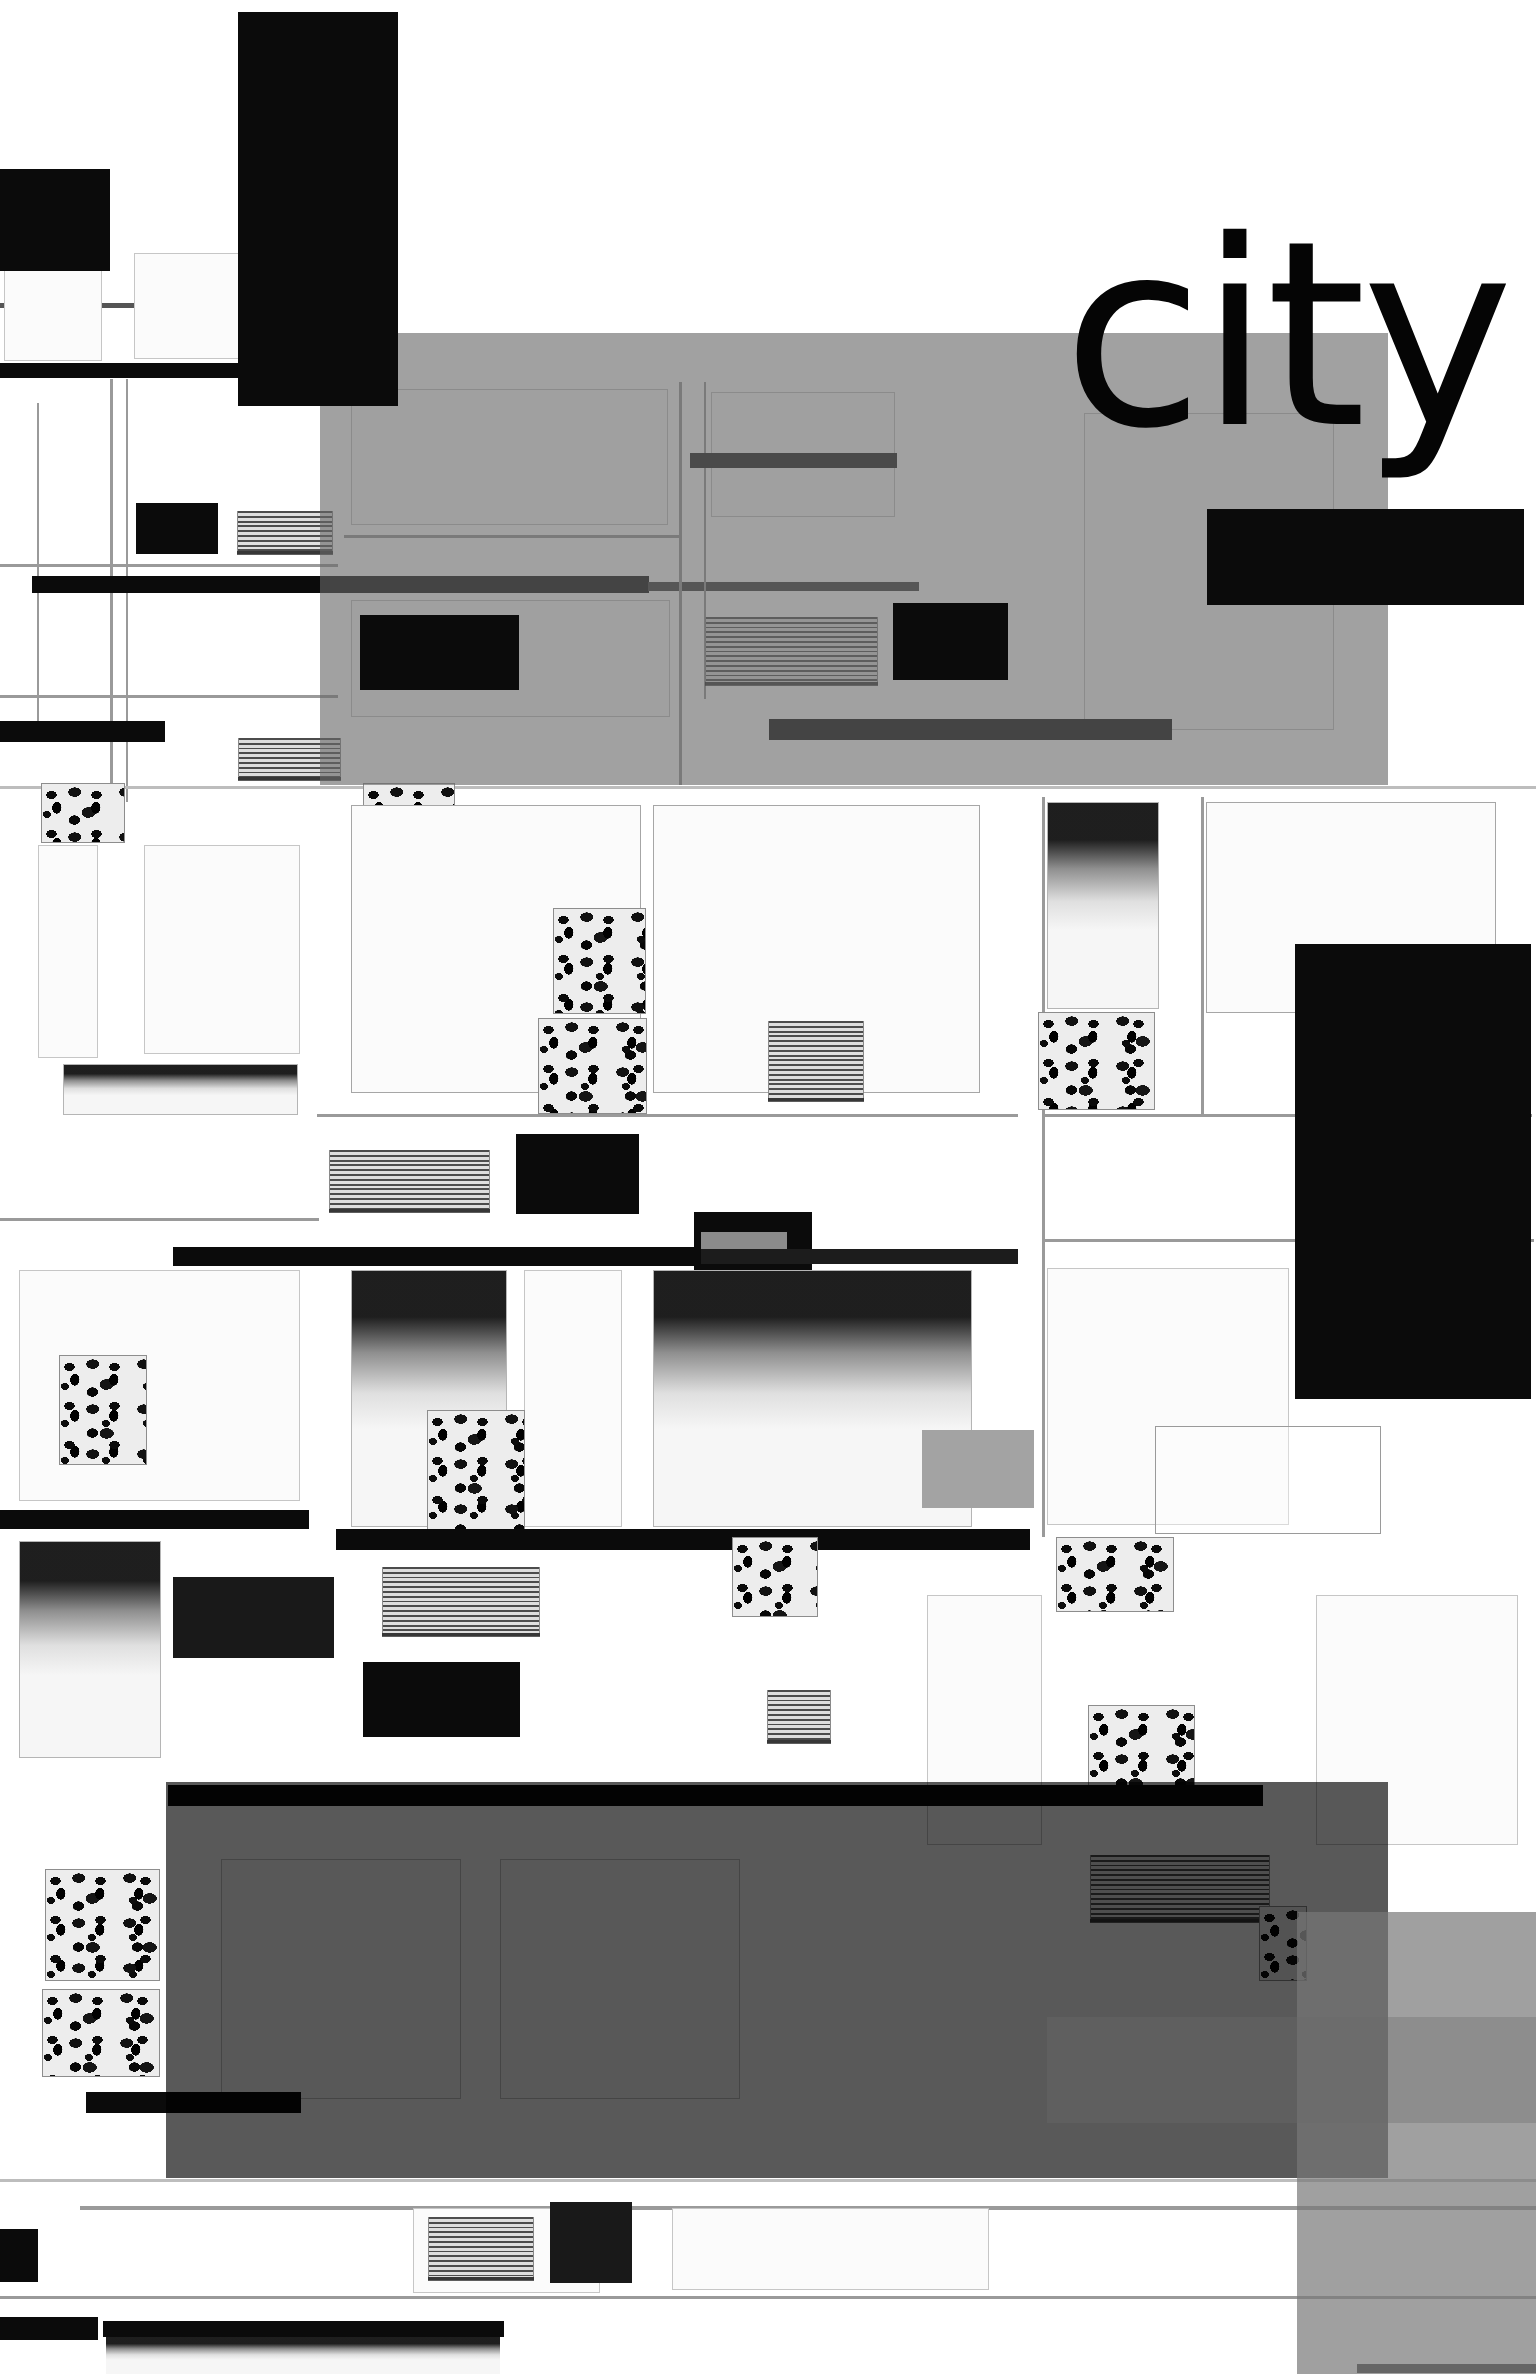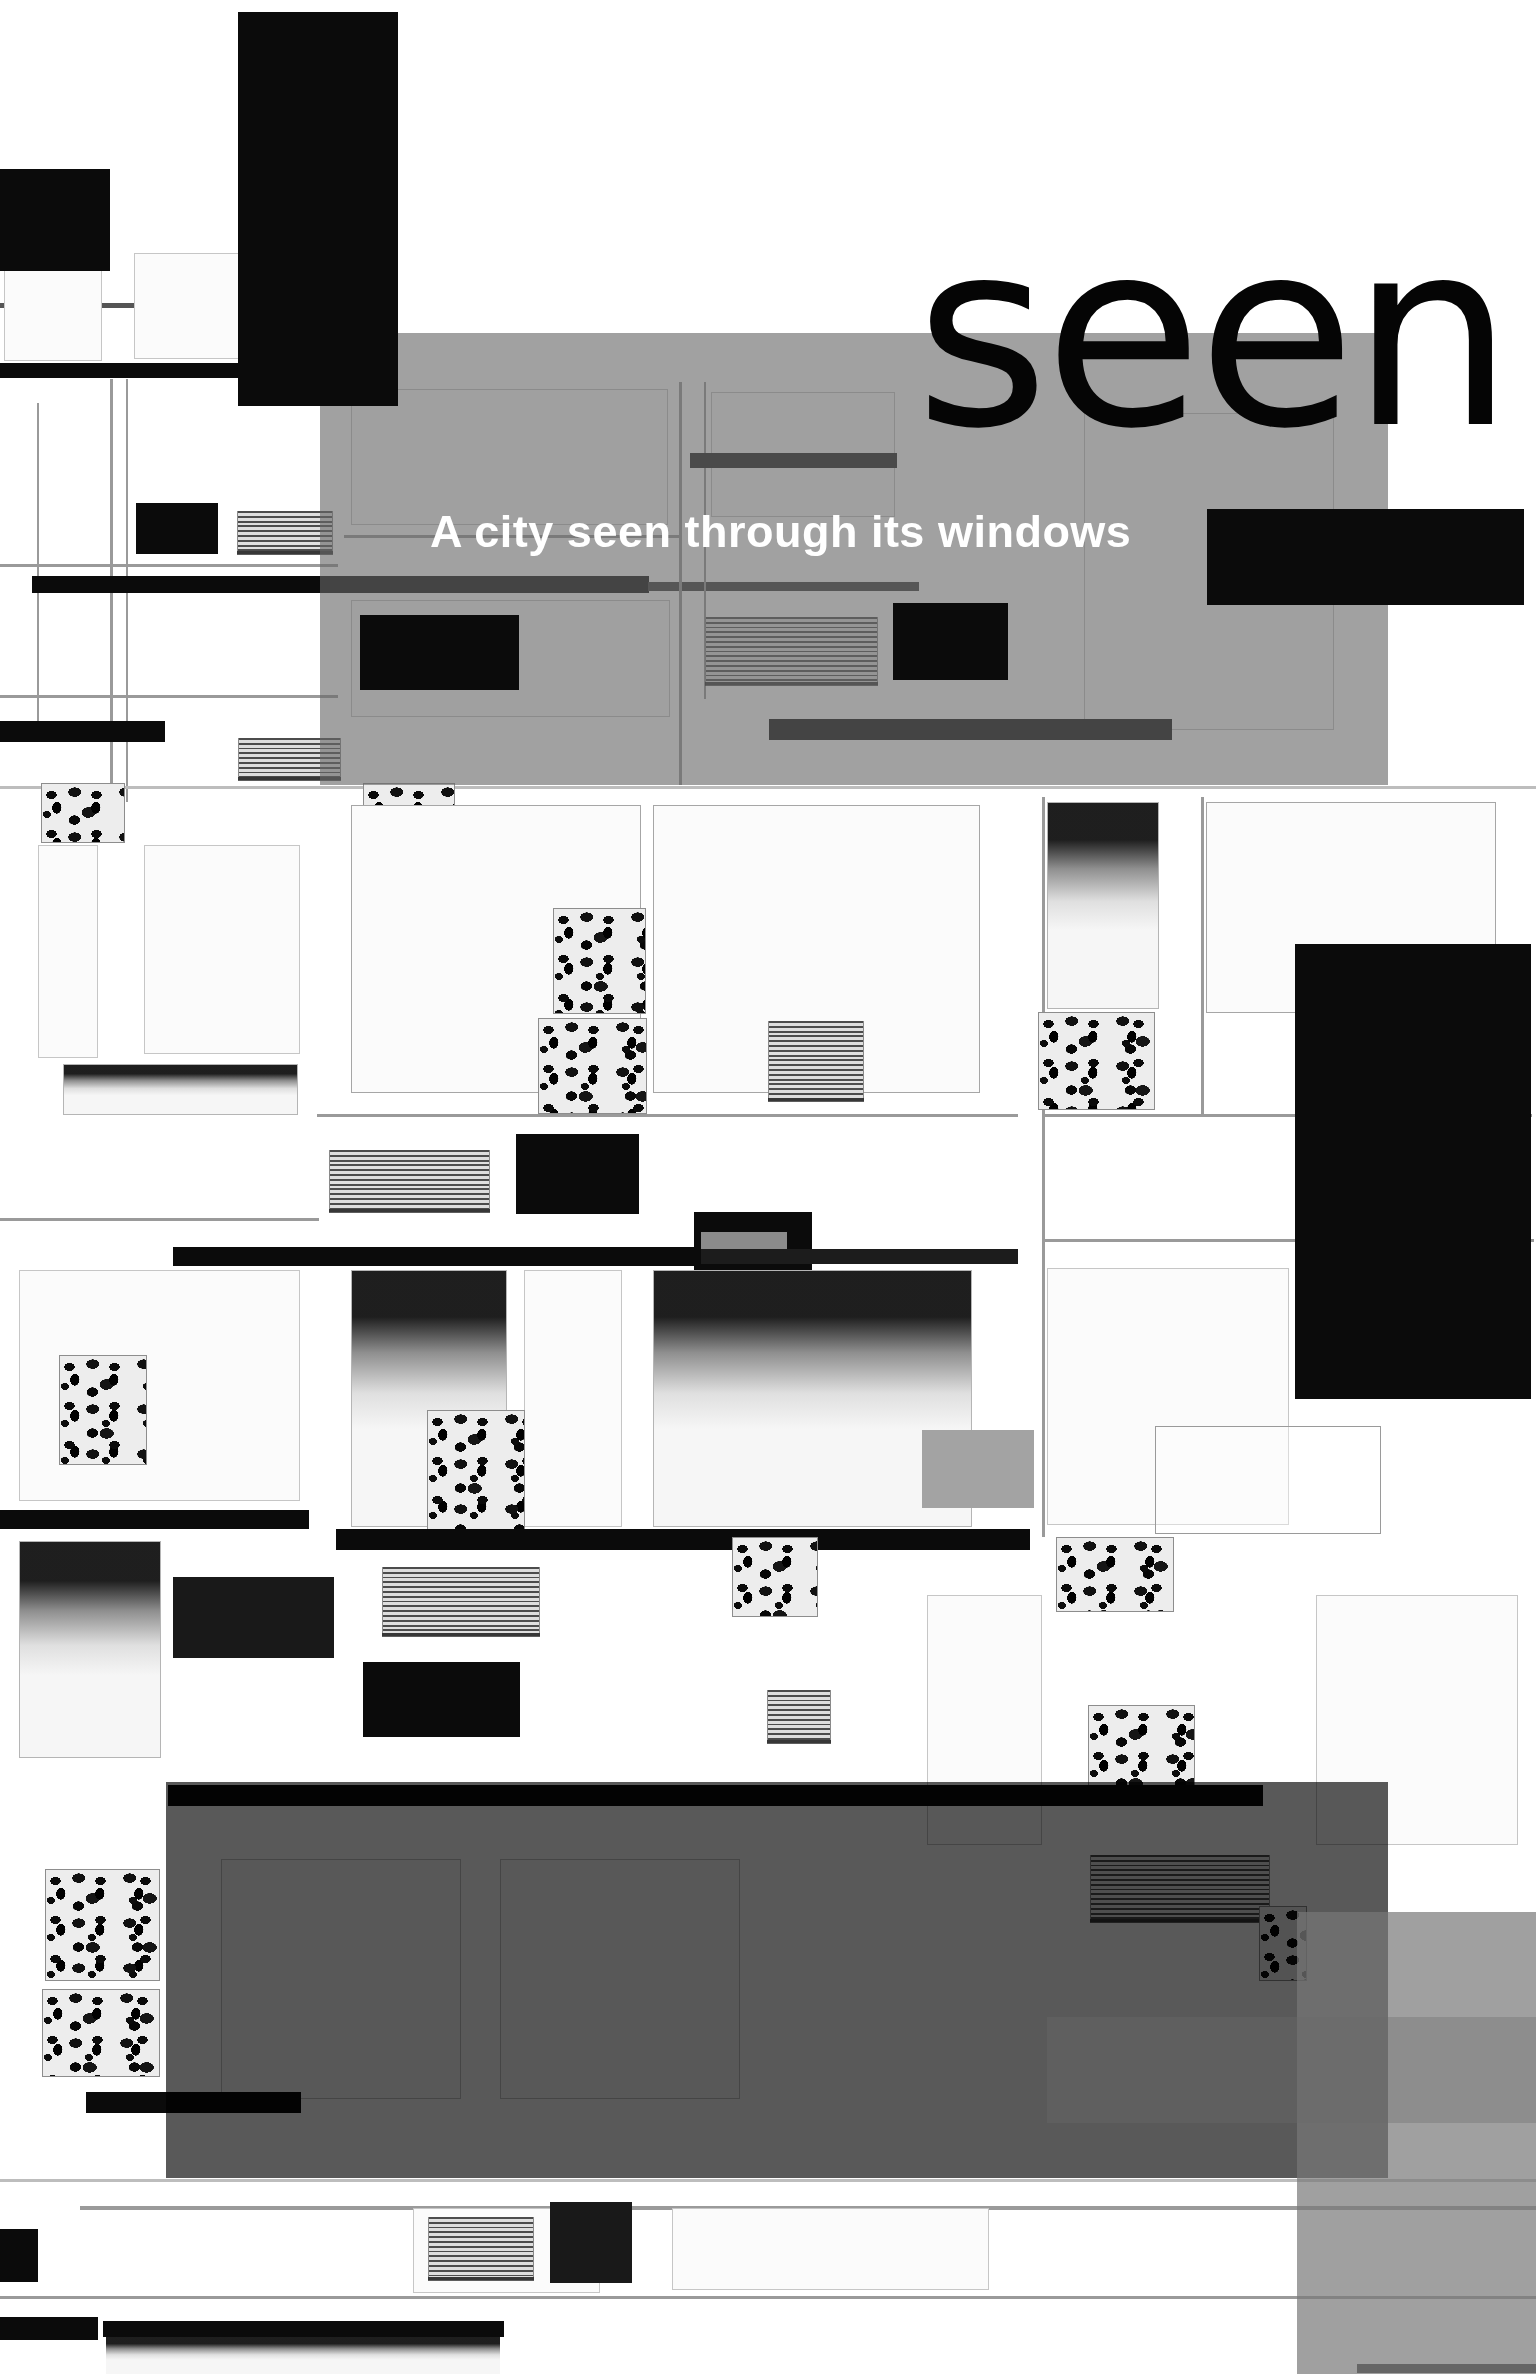--- a/index.html
+++ b/index.html
@@ -170,17 +170,16 @@
 
   <div class="accents">
     <div class="block" style="left:0;top:169px;width:110px;height:102px;"></div>
     <div class="block" style="left:238px;top:11.5px;width:160px;height:394px;"></div>
     <div class="block" style="left:360px;top:615px;width:159px;height:75px;"></div>
     <div class="block" style="left:893px;top:603px;width:115px;height:77px;"></div>
     <div class="block" style="left:1207px;top:509px;width:317px;height:96px;"></div>
     <div class="block" style="left:1295px;top:944px;width:236px;height:455px;"></div>
   </div>
 
-  <h1 class="title t2">seen</h1>
-  <p class="subtitle">A city seen through its windows</p>
+  <h1 class="title t2">city</h1>
 
 </div>
 
 
 </body></html>

